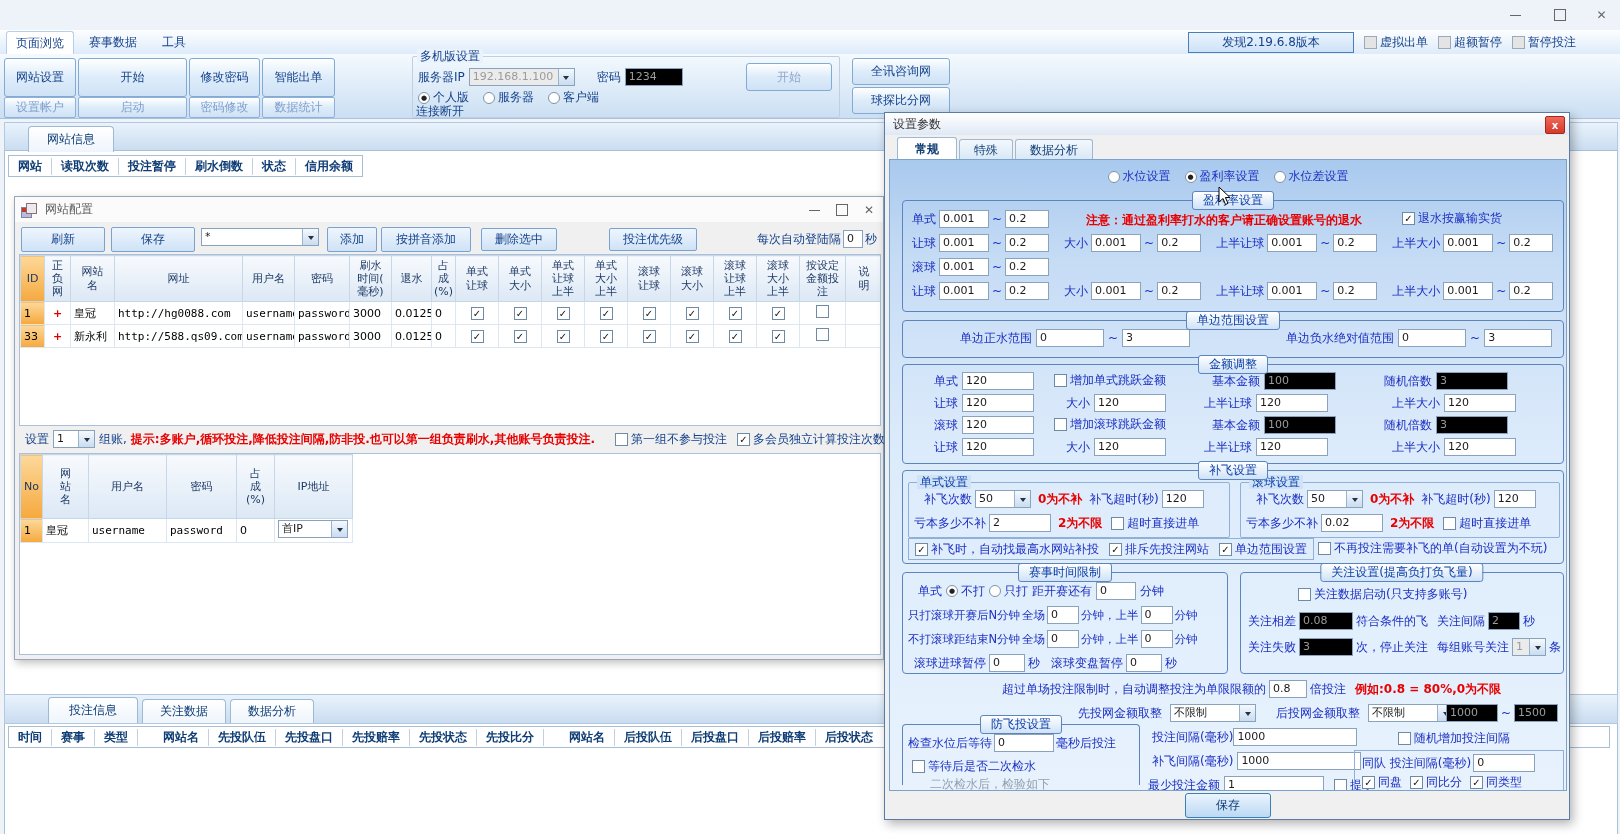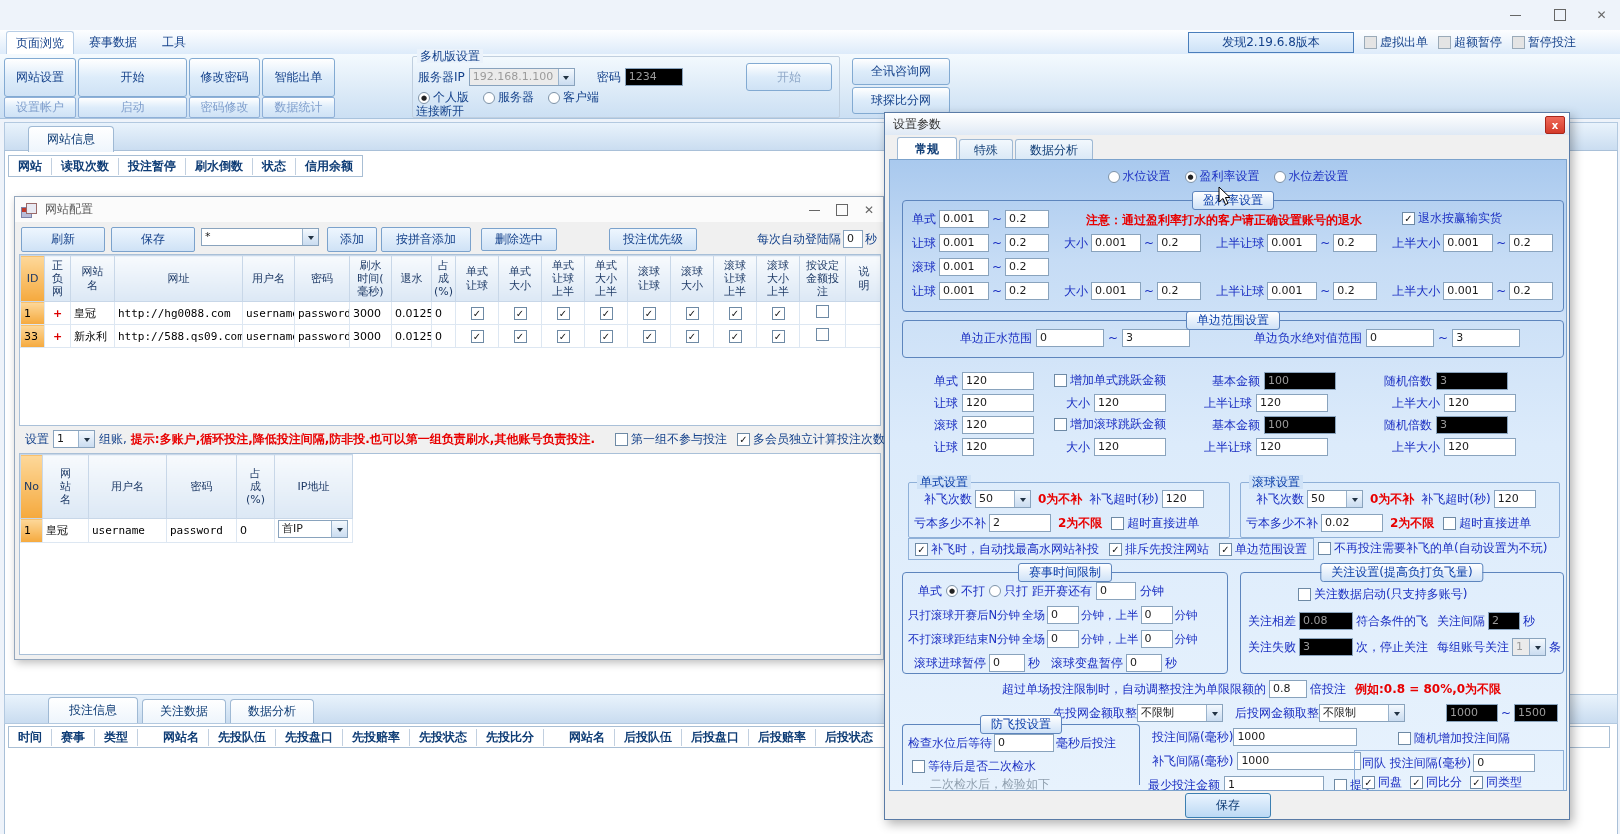--- a/index.html
+++ b/index.html
@@ -549,26 +549,29 @@
       </div>
 
       <div class="grp" style="left:12px;top:160px;width:660px;height:36px">
           <span class="gt">单边范围设置</span>
         </div>
       <div class="row" style="left:70px;top:169px;gap:4px">
         <span class="bl">单边正水范围</span>
           <span class="inp" style="width:68px">0</span>
           <span class="bl">~</span>
           <span class="inp" style="width:68px">3</span>
-        <span class="bl" style="margin-left:60px">单边负水绝对值范围</span>
+        <span class="bl" style="margin-left:92px">单边负水绝对值范围</span>
           <span class="inp" style="width:68px">0</span>
           <span class="bl">~</span>
           <span class="inp" style="width:68px">3</span>
       </div>
 
+      <div class="grp" style="left:12px;top:204px;width:660px;height:98px">
+          <span class="gt">金额调整</span>
+        </div>
       <div class="row" style="left:44px;top:212px;gap:4px">
           <span class="bl">单式</span>
           <span class="inp" style="width:72px">120</span>
         </div>
       <div class="row" style="left:164px;top:212px;gap:3px">
           <span class="cb">
             <i></i>
           </span>
           <span class="bl">增加单式跳跃金额</span>
         </div>
@@ -624,20 +627,23 @@
         </div>
       <div class="row" style="left:314px;top:278px;gap:4px">
           <span class="bl">上半让球</span>
           <span class="inp" style="width:72px">120</span>
         </div>
       <div class="row" style="left:502px;top:278px;gap:4px">
           <span class="bl">上半大小</span>
           <span class="inp" style="width:72px">120</span>
         </div>
 
+      <div class="grp" style="left:12px;top:310px;width:660px;height:92px">
+          <span class="gt">补飞设置</span>
+        </div>
       <div class="sub" style="left:18px;top:322px;width:320px;height:54px">
           <span class="sub-l">单式设置</span>
         </div>
       <div class="row" style="left:34px;top:330px;gap:3px">
         <span class="bl">补飞次数</span>
         <span class="combo" style="width:56px"><span>50</span><span class="arr"></span></span>
         <span class="red" style="font-weight:bold;margin-left:4px">0为不补</span>
         <span class="bl" style="margin-left:4px">补飞超时(秒)</span>
           <span class="inp" style="width:42px">120</span>
       </div>
@@ -771,21 +777,21 @@
         <span class="combo g" style="width:34px"><span>1</span><span class="arr"></span></span>
         <span class="bl">条</span>
       </div>
 
       <div class="row" style="left:112px;top:520px;gap:3px">
         <span class="bl">超过单场投注限制时，自动调整投注为单限限额的</span>
           <span class="inp" style="width:38px">0.8</span>
           <span class="bl">倍投注</span>
         <span class="red" style="font-weight:bold;margin-left:6px">例如:0.8 = 80%,0为不限</span>
       </div>
-      <div class="row" style="left:163px;top:544px;gap:0">
+      <div class="row" style="left:188px;top:544px;gap:8px">
         <span class="bl">先投网金额取整</span>
         <span class="combo" style="width:86px"><span>不限制</span><span class="arr"></span></span>
         <span class="bl" style="margin-left:12px">后投网金额取整</span>
         <span class="combo" style="width:86px"><span>不限制</span><span class="arr"></span></span>
       </div>
       <div class="row" style="left:556px;top:544px;gap:3px">
         <span class="inp g" style="width:52px">1000</span>
           <span class="bl">~</span>
           <span class="inp g" style="width:44px">1500</span>
       </div>

